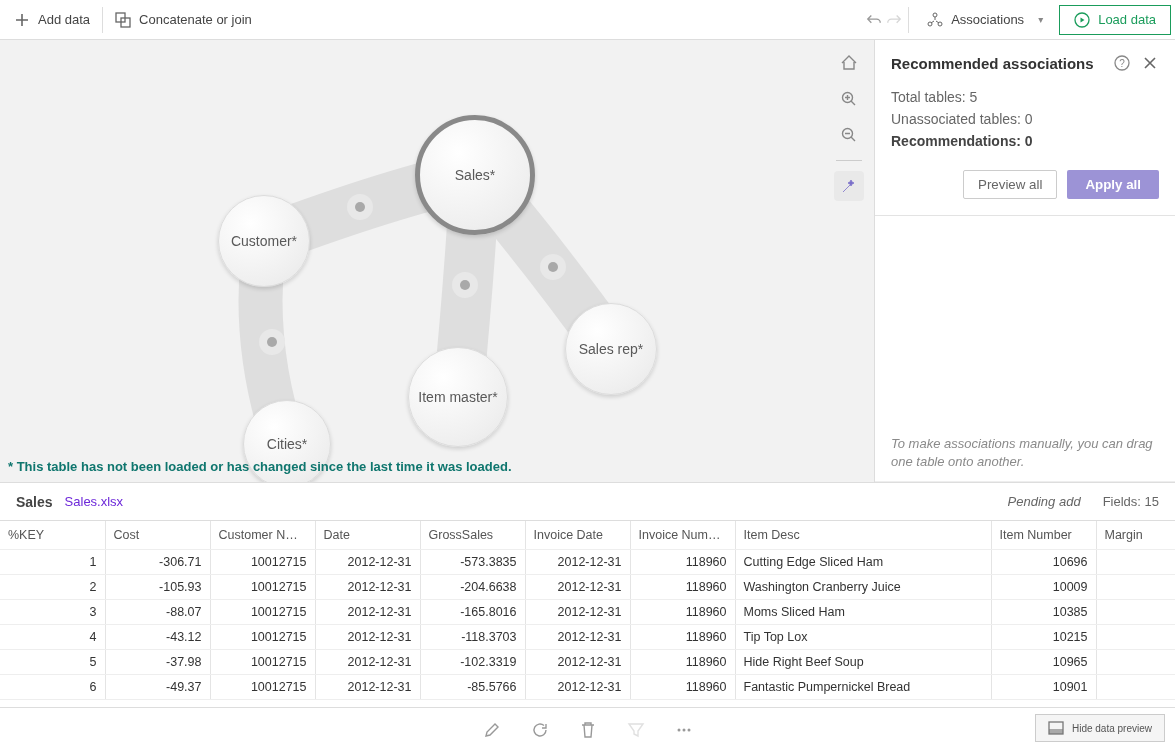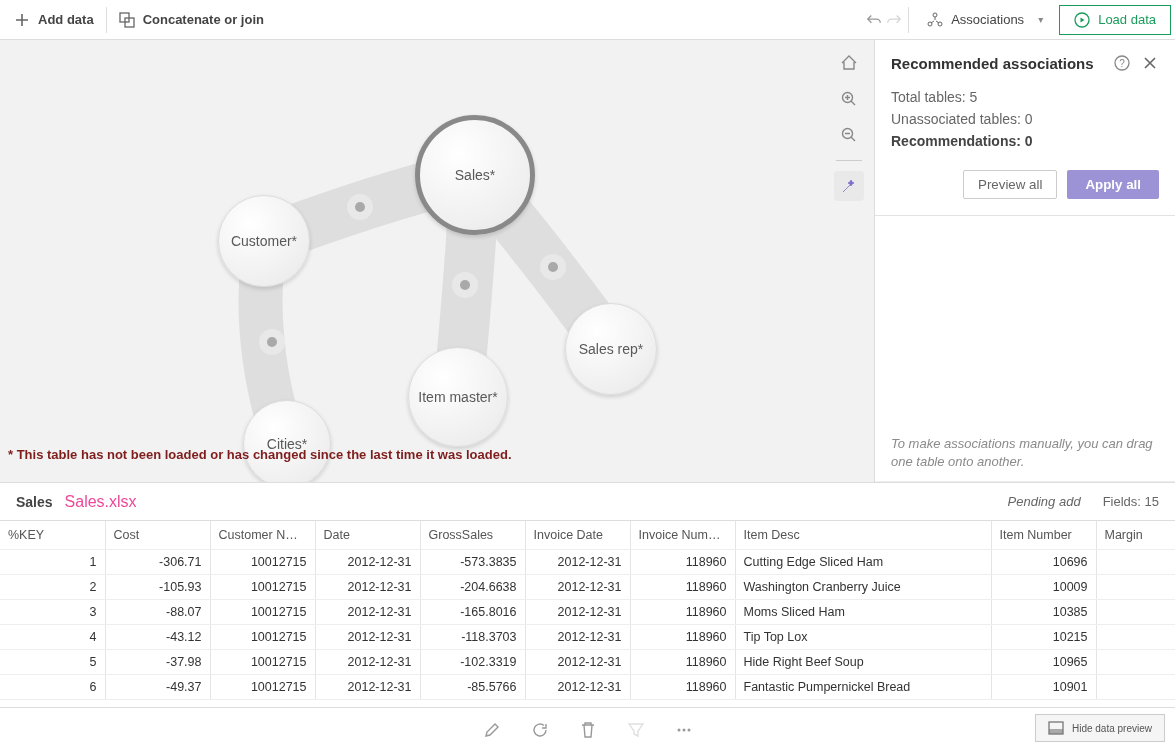--- a/index.html
+++ b/index.html
@@ -1,29 +1,29 @@
 <!DOCTYPE html>
 <html><head>
 <meta charset="utf-8">
 <style>
   * { box-sizing: border-box; margin: 0; padding: 0; }
   html, body { width: 1175px; height: 752px; font-family: "Segoe UI", Arial, sans-serif; font-size: 13px; color: #333; background: #fff; overflow: hidden; }
   .toolbar { height: 40px; border-bottom: 1px solid #ddd; display: flex; align-items: center; padding: 0 4px; }
   .tb-left { display: flex; align-items: center; }
   .tb-right { margin-left: auto; display: flex; align-items: center; gap: 4px; }
-  .tb-btn { display: flex; align-items: center; gap: 8px; padding: 6px 10px; cursor: pointer; color: #444; font-weight: bold; }
+  .tb-btn { display: flex; align-items: center; gap: 8px; padding: 6px 10px; cursor: pointer; color: #444; }
   .tb-sep { width: 1px; height: 26px; background: #ddd; margin: 0 2px; }
   .icon { display:inline-flex; align-items:center; justify-content:center; width:16px; height:16px; color:#666; }
   .load-btn { border:1px solid #1a9c5b; color:#1a9c5b; padding:6px 14px; display:flex; align-items:center; gap:8px; cursor:pointer; }
   .assoc-btn { display:flex; align-items:center; gap:8px; padding:6px 12px; cursor:pointer; color:#444; }
   .chev { font-size:10px; color:#888; margin-left:6px; }
 
   .main { display:flex; height: 442px; }
   .canvas { flex:1; position:relative; background:#f2f2f2; border-right:1px solid #ddd; overflow:hidden; }
-  .footnote { position:absolute; left:8px; bottom:20px; color:#7f1d1d; font-weight:600; font-size:13px; }
+  .footnote { position:absolute; left:8px; bottom:8px; color:#0f766e; font-weight:600; font-size:13px; }
   .ctrls { position:absolute; right:10px; top:8px; display:flex; flex-direction:column; gap:6px; align-items:center;}
   .ctrls .cbtn { width:30px; height:30px; display:flex; align-items:center; justify-content:center; cursor:pointer; color:#777; border-radius:4px; }
   .ctrls .divider { width:26px; height:1px; background:#ccc; margin:4px 0;}
   .ctrls .magic { background:#e9e9e9; }
 
   
   .bubble { position:absolute; border-radius:50%; background: radial-gradient(circle at 35% 30%, #ffffff, #efefef 70%, #e6e6e6); box-shadow:0 2px 4px rgba(0,0,0,0.15); display:flex; align-items:center; justify-content:center; text-align:center; color:#595959; font-size:14px; border:1px solid #dcdcdc; }
   .bubble.big { border:5px solid #898989; }
   .joint { position:absolute; width:26px; height:26px; border-radius:50%; background:#e8e8e8; display:flex; align-items:center; justify-content:center; }
   .joint::after { content:""; width:10px; height:10px; border-radius:50%; background:#a9a9a9; }
@@ -36,21 +36,21 @@
   .sp-stats { margin-top:14px; color:#666; font-size:14px; line-height:22px; }
   .sp-stats .bold { color:#444; font-weight:600; }
   .sp-btns { margin-top:18px; display:flex; gap:10px; justify-content:flex-end; }
   .btn-outline { border:1px solid #ccc; background:#fff; padding:6px 14px; color:#666; cursor:pointer; border-radius:2px; }
   .btn-primary { background:#9c93d6; color:#fff; border:none; padding:6px 18px; cursor:pointer; border-radius:2px; font-weight:600; }
   .sp-rule { margin:16px -16px 0 -16px; height:1px; background:#e3e3e3; }
   .sp-hint { position:absolute; bottom:10px; left:16px; right:16px; color:#8a8a8a; font-style:italic; font-size:13px; line-height:18px; }
 
   .preview-head { height:38px; border-top:1px solid #ddd; display:flex; align-items:center; padding:0 16px; gap:12px; background:#fff; }
   .preview-head .tname { font-weight:600; color:#444; font-size:14px; }
-  .preview-head .fname { color:#ec4899; font-size:16px; }
+  .preview-head .fname { color:#6d28d9; font-size:13px; }
   .preview-head .right { margin-left:auto; display:flex; gap:22px; color:#666; font-style:italic; font-size:13px; }
   .preview-head .right .fields { font-style:normal; }
 
   .grid { height:187px; overflow:hidden; border-top:1px solid #ddd; background:#fff; }
   table { border-collapse:collapse; width:100%; table-layout:fixed; }
   th, td { border-right:1px solid #e4e4e4; border-bottom:1px solid #eee; padding:5px 8px; font-size:12.5px; white-space:nowrap; overflow:hidden; text-overflow:ellipsis; height:23px; }
   th { text-align:left; color:#555; font-weight:400; background:#fff; height:28px; }
   .num { text-align:right; }
 
   .bottombar { height:45px; border-top:1px solid #ddd; display:flex; align-items:center; justify-content:center; gap:28px; position:relative; background:#fff;}

